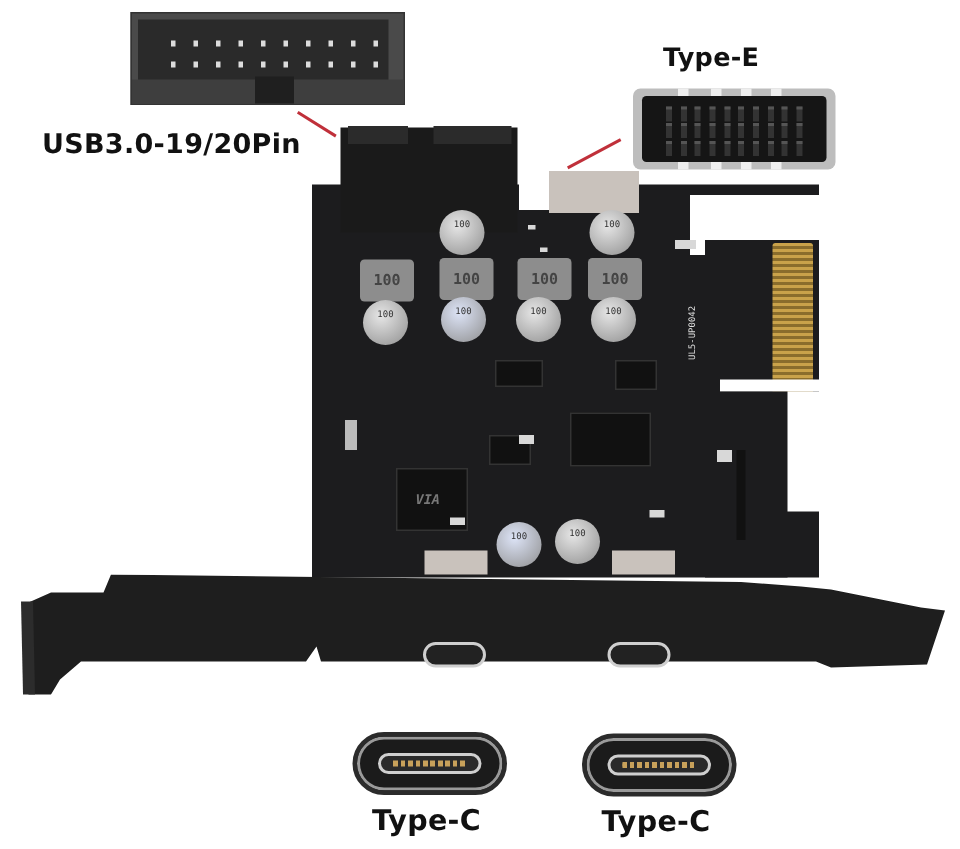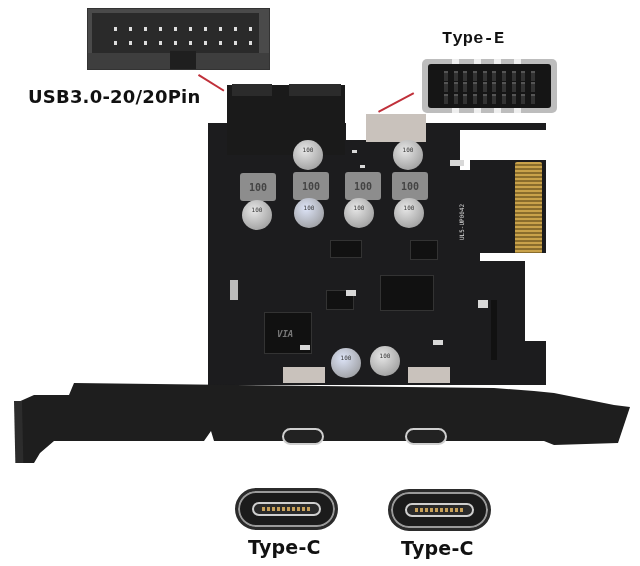--- a/index.html
+++ b/index.html
@@ -76,25 +76,25 @@
       <div class="pin" style="left: 71px; top: 32px;"></div>
       <div class="pin" style="left: 86px; top: 32px;"></div>
       <div class="pin" style="left: 101px; top: 32px;"></div>
       <div class="pin" style="left: 116px; top: 32px;"></div>
       <div class="pin" style="left: 131px; top: 32px;"></div>
       <div class="pin" style="left: 146px; top: 32px;"></div>
       <div class="pin" style="left: 161px; top: 32px;"></div>
     </div>
 </div>
 
-<div class="abs label" style="left:28px; top:86px; font-size:18px;">USB3.0-20/20Pin</div>
+<div class="abs label" style="left:28px; top:86px; font-size:18px;">USB3.0-19/20Pin</div>
 
 <div class="abs pointer" style="left:199px; top:74px; width:30px; transform:rotate(32deg);"></div>
 
-<div class="abs label" style="left:442px; top:29px; font-size:17px;font-family:Liberation Mono, monospace;">Type-E</div>
+<div class="abs label" style="left:442px; top:29px; font-size:17px;">Type-E</div>
 <div class="abs te-conn">
   <div class="te-inner">
     <div class="te-row" style="top:7px;">
         <span></span>
         <span></span>
         <span></span>
         <span></span>
         <span></span>
         <span></span>
         <span></span>

